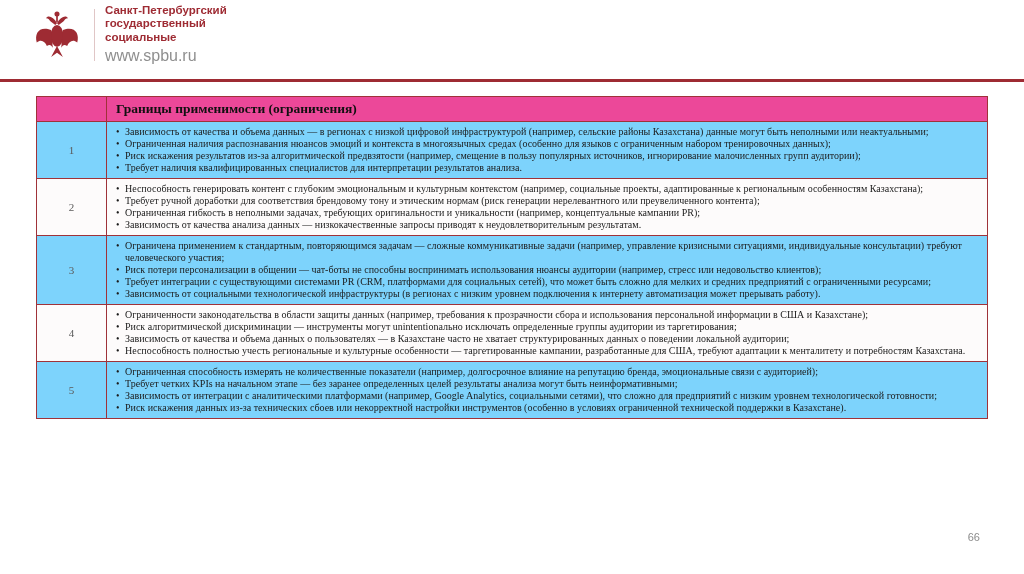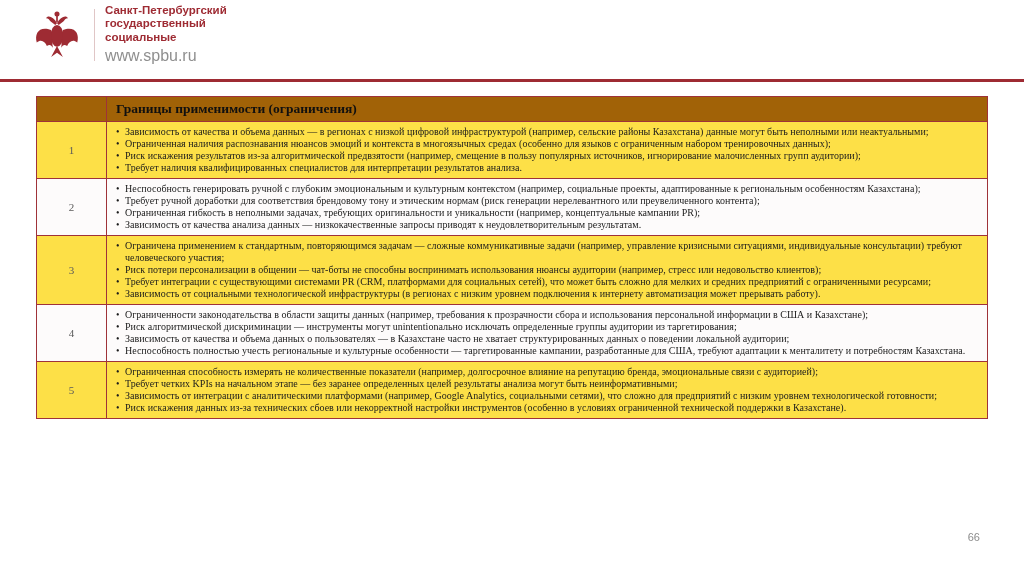--- a/index.html
+++ b/index.html
@@ -38,22 +38,22 @@
     position: absolute; left: 36px; top: 96px; width: 952px;
     border-collapse: collapse; color: #1b1b1b; font-size: 10px;
     table-layout: fixed;
   }
   .limits td, .limits th { border: 1px solid #9f3239; vertical-align: middle; }
   .num-col { width: 70px; text-align: center; color: #5a5a5a; font-size: 11px; }
   .header-cell {
     text-align: left; font-size: 13.5px; font-weight: bold;
     padding: 4px 9px; color: #101010;
   }
-  .head-bg { background: #a16207; font-family: Liberation Serif, serif; }
-  .odd-bg  { background: #fde047; }
+  .head-bg { background: #ec4899; font-family: Liberation Serif, serif; }
+  .odd-bg  { background: #7dd3fc; }
   .even-bg { background: #fdfbfb; }
   ul.bullets { margin: 0; padding: 3px 8px 3px 6px; list-style: none; line-height: 1.2; }
   ul.bullets li { position: relative; padding-left: 11px; }
   ul.bullets li::before { content: "\2022"; position: absolute; left: 2px; }
 
   
   .page-num {
     position: absolute; right: 44px; top: 531px;
     font-family: "Liberation Sans", sans-serif;
     font-size: 11px; color: #8c8c8c;
@@ -105,21 +105,21 @@
           <li>Риск искажения результатов из-за алгоритмической предвзятости (например, смещение в пользу популярных источников, игнорирование малочисленных групп аудитории);</li>
           <li>Требует наличия квалифицированных специалистов для интерпретации результатов анализа.</li>
         </ul>
       </td>
     </tr>
 
     <tr>
       <td class="num-col even-bg">2</td>
       <td class="even-bg">
         <ul class="bullets">
-          <li>Неспособность генерировать ручной с глубоким эмоциональным и культурным контекстом (например, социальные проекты, адаптированные к региональным особенностям Казахстана);</li>
+          <li>Неспособность генерировать контент с глубоким эмоциональным и культурным контекстом (например, социальные проекты, адаптированные к региональным особенностям Казахстана);</li>
           <li>Требует ручной доработки для соответствия брендовому тону и этическим нормам (риск генерации нерелевантного или преувеличенного контента);</li>
           <li>Ограниченная гибкость в неполными задачах, требующих оригинальности и уникальности (например, концептуальные кампании PR);</li>
           <li>Зависимость от качества анализа данных — низкокачественные запросы приводят к неудовлетворительным результатам.</li>
         </ul>
       </td>
     </tr>
 
     <tr>
       <td class="num-col odd-bg">3</td>
       <td class="odd-bg">

